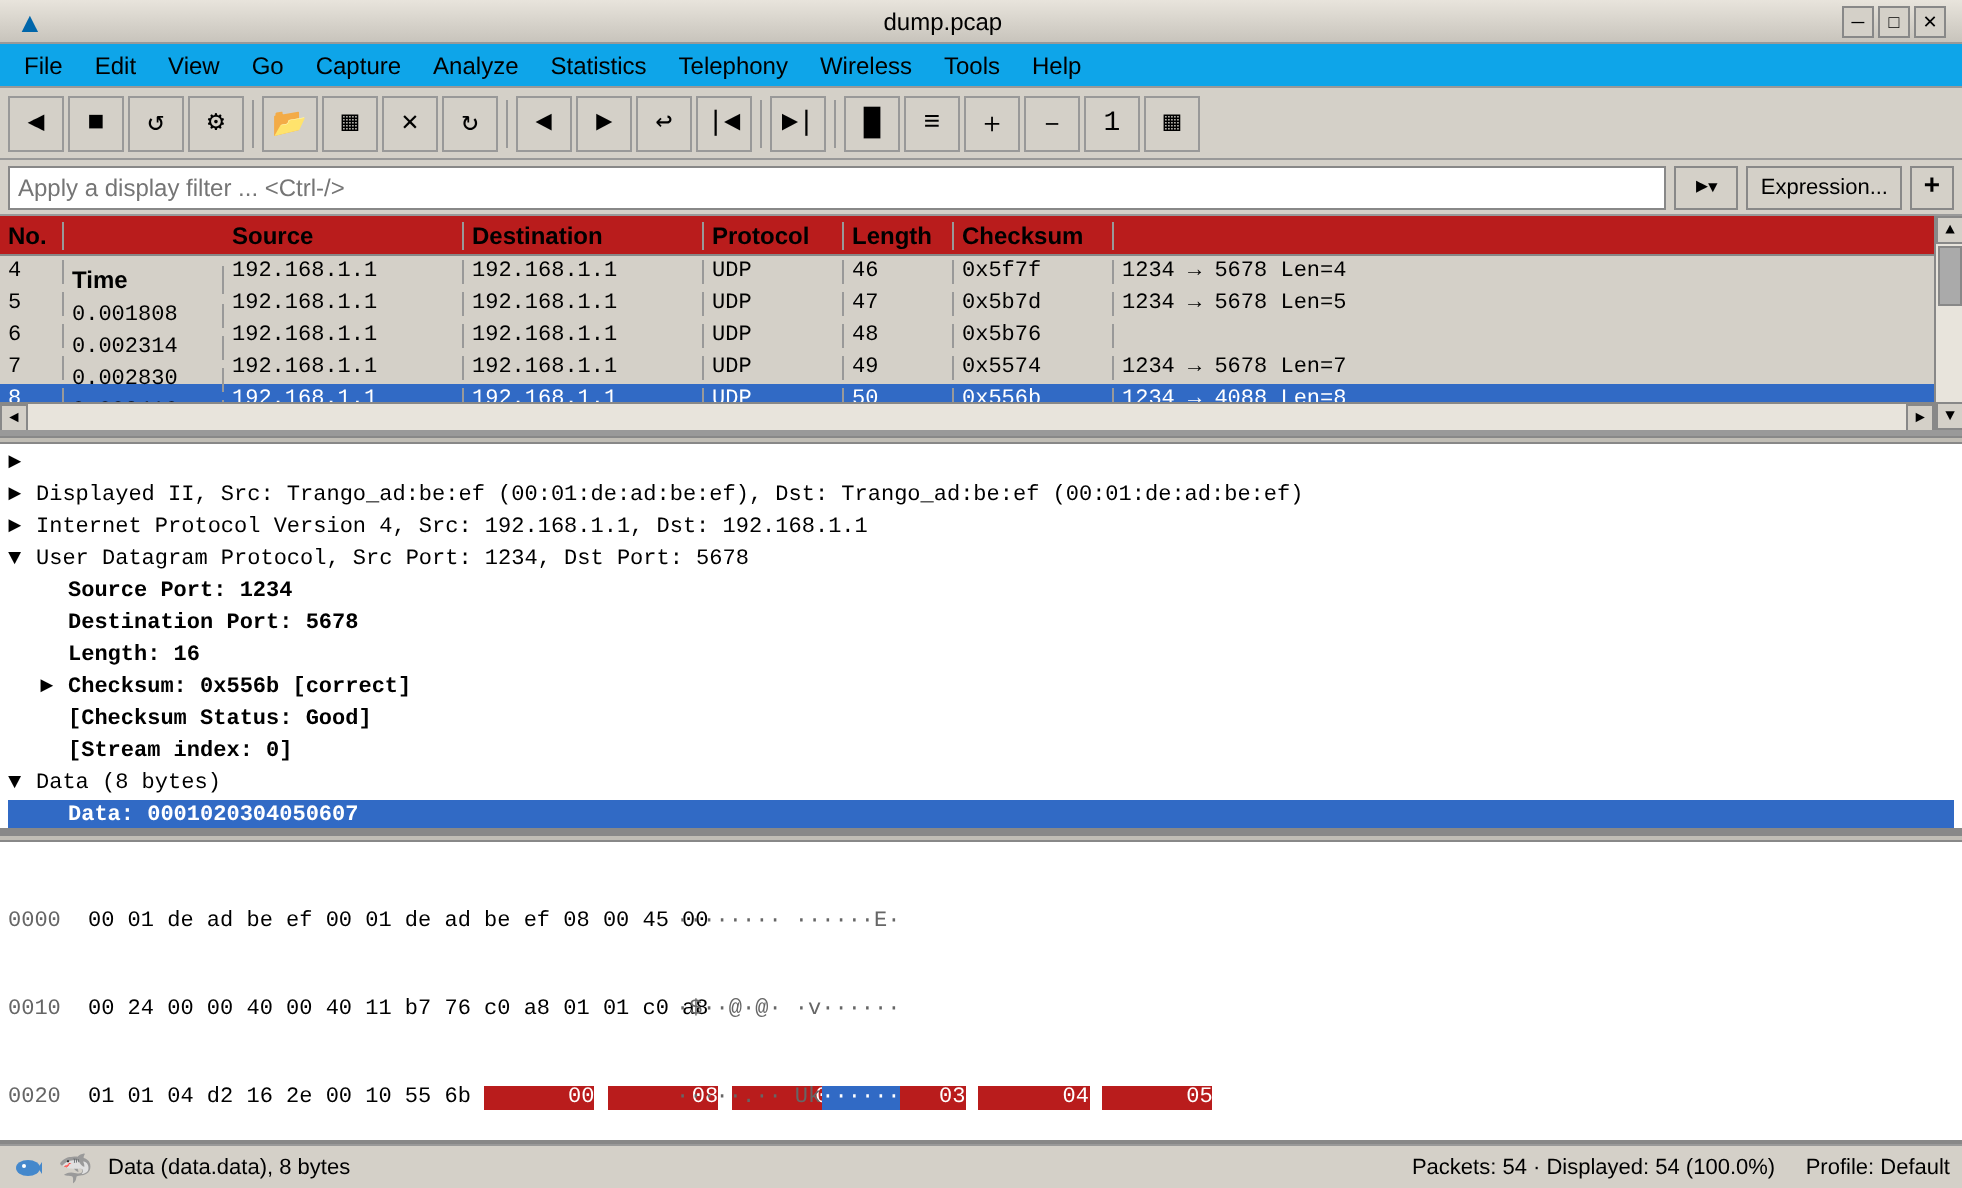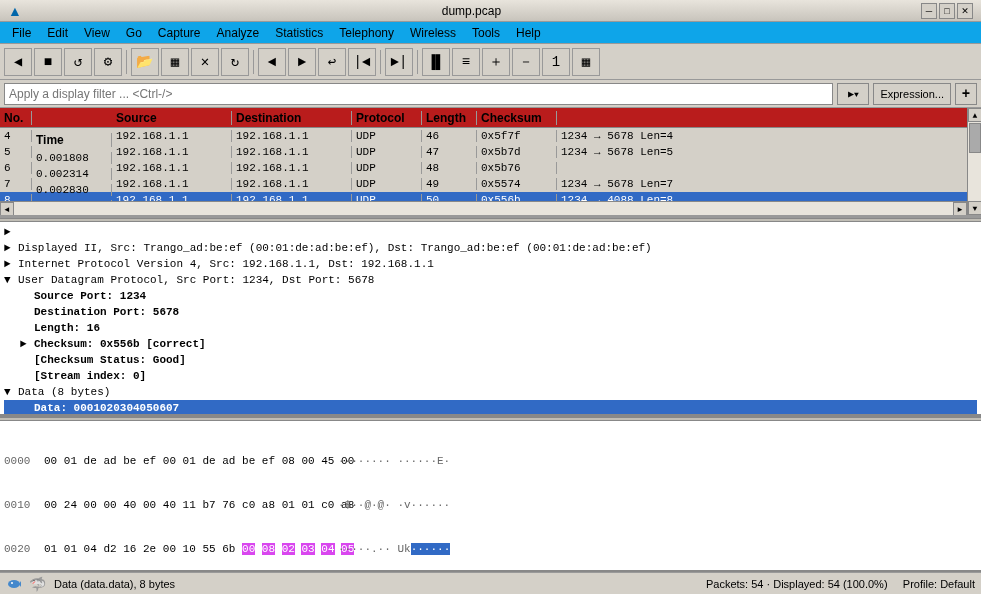--- a/index.html
+++ b/index.html
@@ -198,21 +198,21 @@
       display: flex;
       height: 16px;
       align-items: flex-end;
       gap: 4px;
       white-space: nowrap;
       margin-top: 28px;
     }
     .hex-offset { color: #666; width: 36px; }
     .hex-bytes { width: 290px; }
     .hex-ascii { color: #666; }
-    .hex-highlight { background: #d946ef; color: white; }
+    .hex-highlight { background: #b91c1c; color: white; padding-left: 42px; }
     .hex-highlight2 { background: #316ac5; color: white; }
     
     #status-bar {
       height: 22px;
       background: #d4d0c8;
       border-top: 1px solid #999;
       display: flex;
       align-items: center;
       padding: 0 6px;
       font-family: sans-serif;

